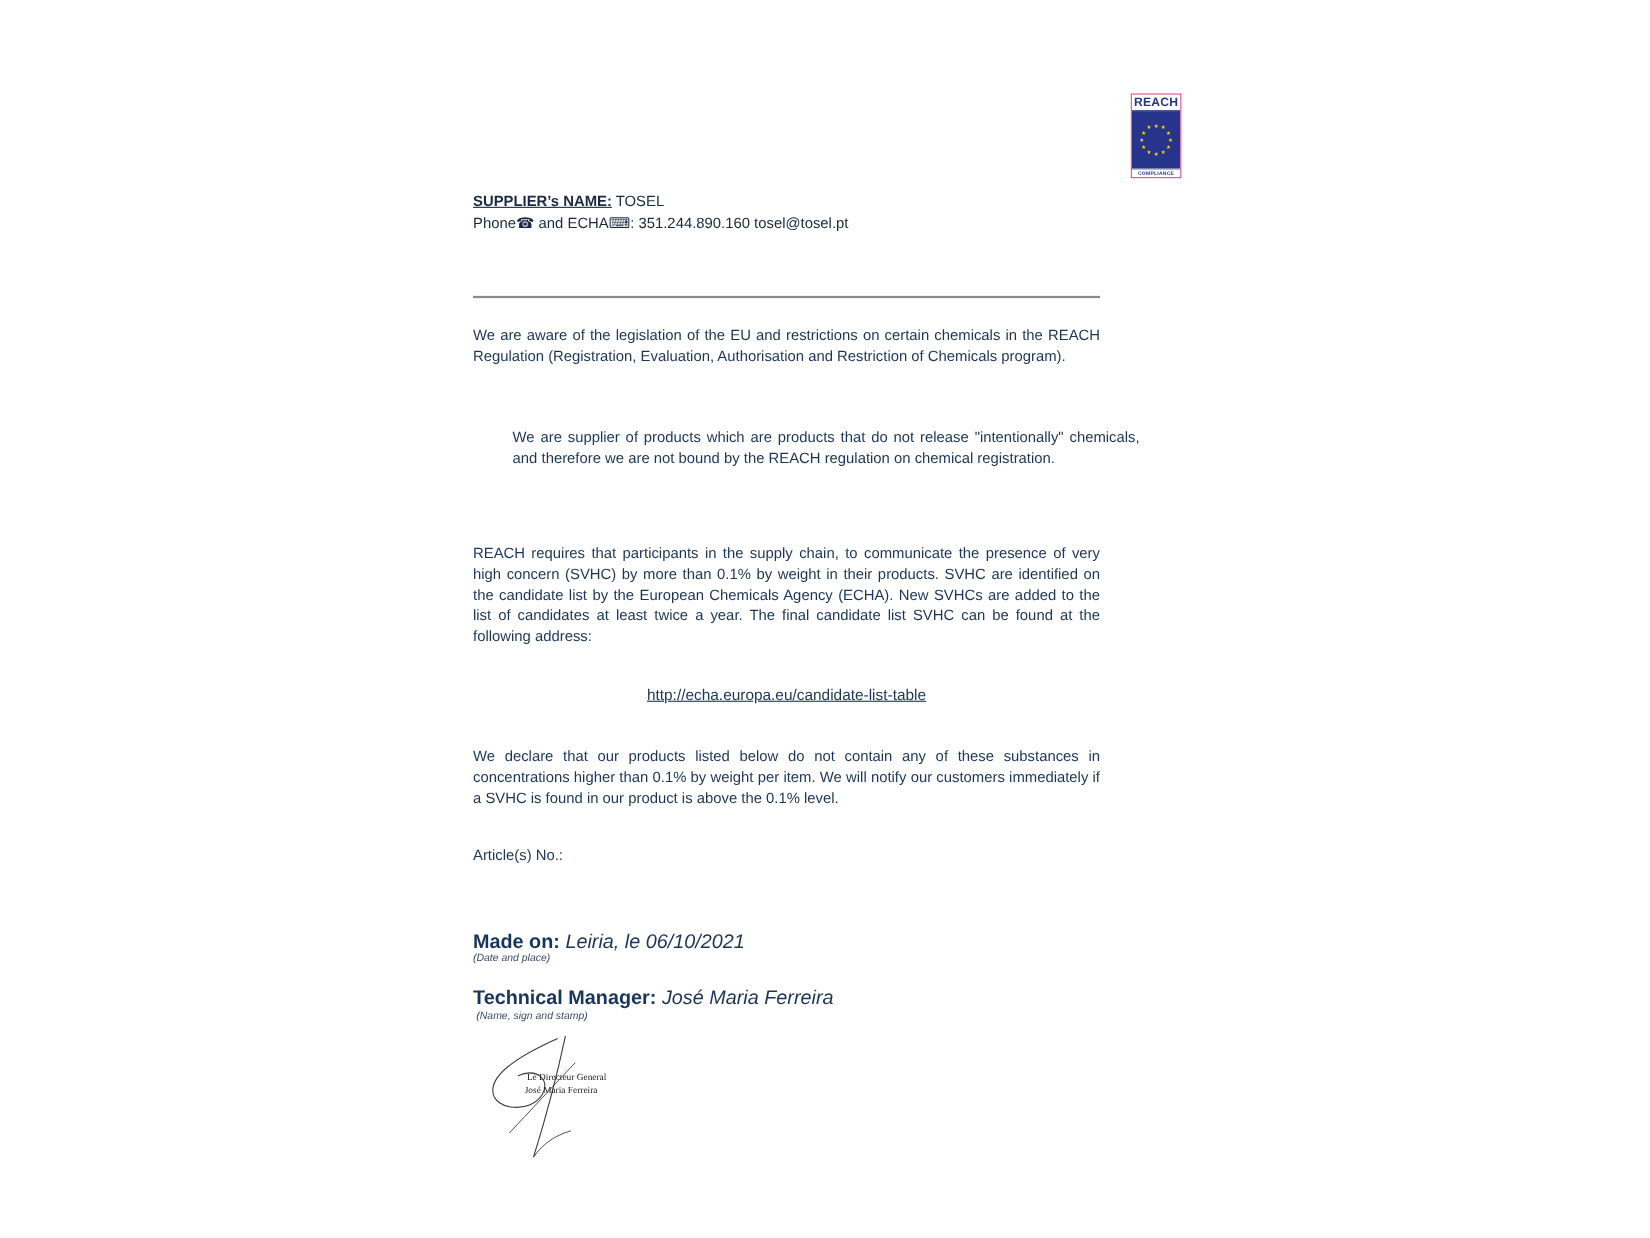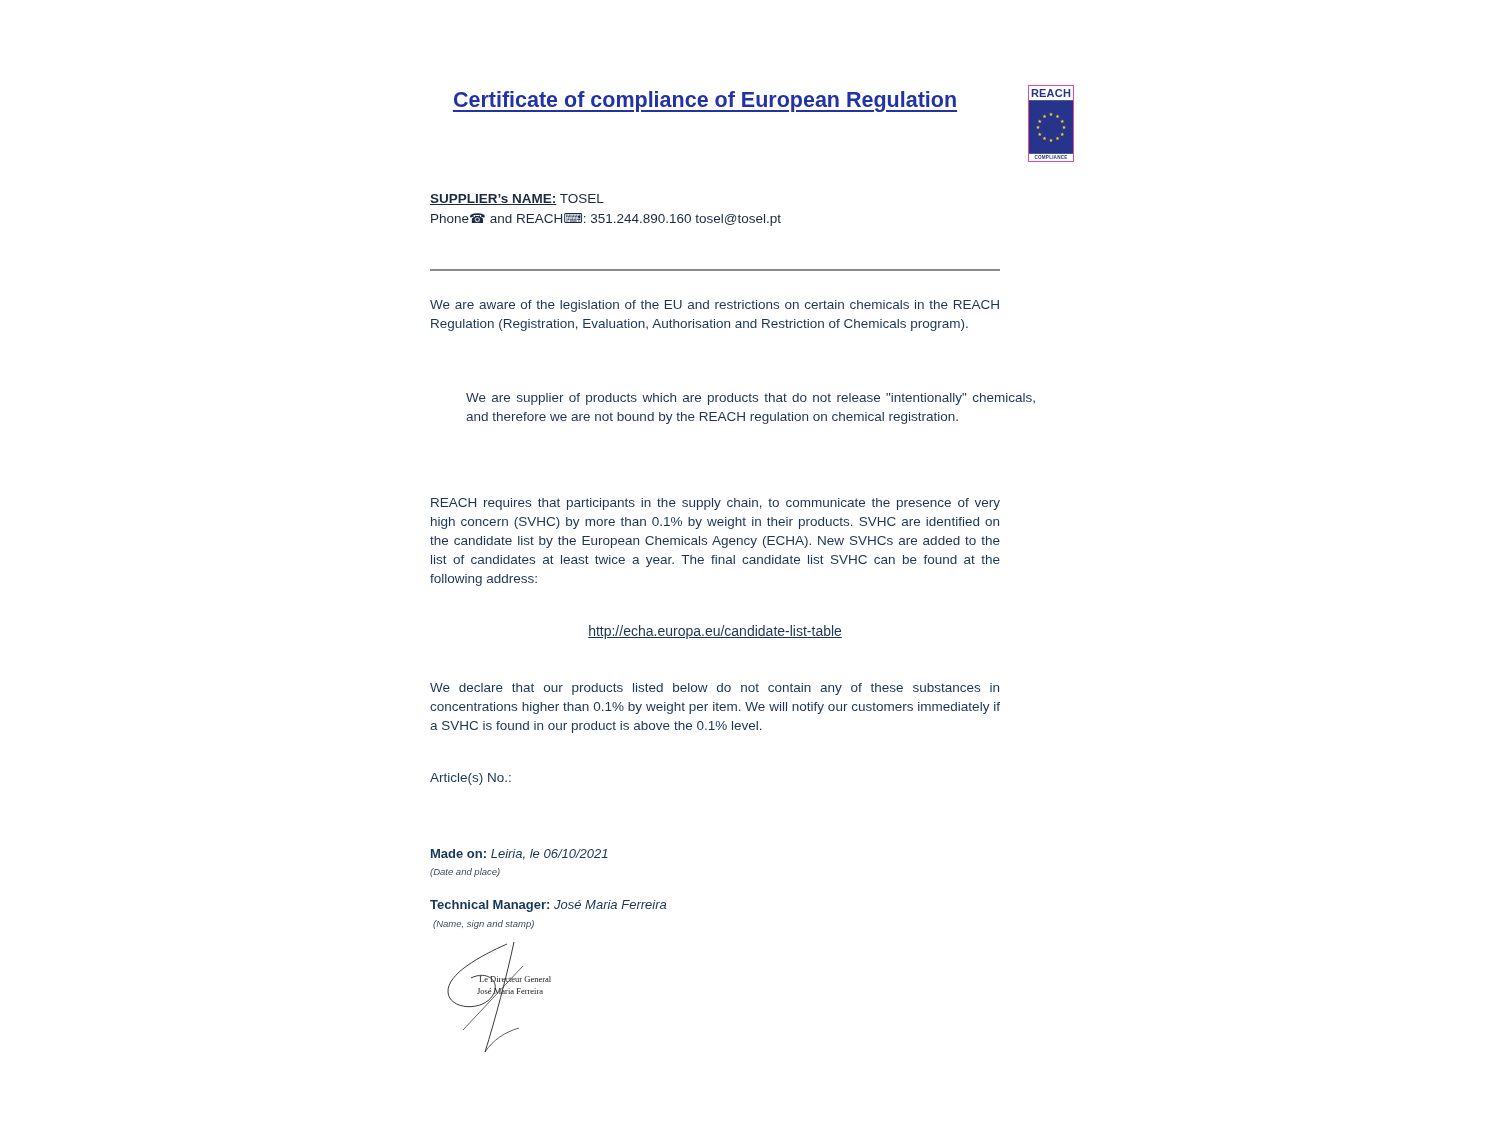--- a/index.html
+++ b/index.html
@@ -64,21 +64,21 @@
     font-size: 4.6px;
     color: #27348b;
     padding: 1px 0;
     border-top: 1px solid #4a5a8a;
     letter-spacing: 0.2px;
   }
 
   
   .supplier {
     position: absolute;
-    top: 104px;
+    top: 88px;
     left: 0;
     width: 570px;
     font-size: 13.5px;
     line-height: 20px;
     text-align: justify;
     color: #1b2a41;
   }
   .supplier .lbl-bold { font-weight: bold; text-decoration: underline; }
   .supplier .icon { font-size: 13.5px; }
 
@@ -125,21 +125,21 @@
     top: 685px;
     left: 0;
     font-size: 13.5px;
     color: #1c3557;
   }
 
   
   .footer-line {
     position: absolute;
     left: 0;
-    font-size: 13px;
+    font-size: 18px;
     color: #1c3557;
   }
   .footer-line .f-label { font-weight: bold; color: #17365d; }
   .footer-line .f-value { font-style: italic; }
   .made-on { top: 761px; }
   .made-on-note { top: 781px; }
   .manager { top: 812px; }
   .manager-note { top: 833px; }
   .small-note {
     position: absolute;
@@ -165,21 +165,20 @@
     fill: #1a1a1a;
   }
 </style>
 </head>
 <body>
 
 <div class="page">
   <div class="doc">
 
     <div class="title">
-      <div><span>Certificate of compliance of European Regulation</span></div>
     </div>
 
     <div class="reach-logo">
       <span class="top-label">REACH</span>
       <svg width="44" height="52" viewBox="0 0 44 52">
         <rect x="0" y="0" width="44" height="52" fill="#27348b"></rect>
         <g fill="#ffd617" font-size="5" text-anchor="middle" font-family="DejaVu Sans, sans-serif">
           <text x="22" y="15">★</text>
           <text x="28.5" y="16.7">★</text>
           <text x="33.3" y="21.5">★</text>
@@ -195,21 +194,21 @@
         </g>
       </svg>
       <span class="bottom-label">COMPLIANCE</span>
     </div>
 
     <div class="supplier">
       <div>
         <span class="lbl-bold">SUPPLIER’s NAME:</span><span> TOSEL</span>
       </div>
       <div>
-        <span>Phone</span><span class="icon">☎</span><span> and REACH</span><span class="icon">⌨</span><span>: 351.244.890.160 tosel@tosel.pt</span>
+        <span>Phone</span><span class="icon">☎</span><span> and ECHA</span><span class="icon">⌨</span><span>: 351.244.890.160 tosel@tosel.pt</span>
       </div>
     </div>
 
     <div class="divider"></div>
 
     <div class="para p1">We are aware of the legislation of the EU and restrictions on certain chemicals in the REACH Regulation (Registration, Evaluation, Authorisation and Restriction of Chemicals program).</div>
     <div class="para p2">We are supplier of products which are products that do not release "intentionally" chemicals, and therefore we are not bound by the REACH regulation on chemical registration.</div>
     <div class="para p3">REACH requires that participants in the supply chain, to communicate the presence of very high concern (SVHC) by more than 0.1% by weight in their products. SVHC are identified on the candidate list by the European Chemicals Agency (ECHA). New SVHCs are added to the list of candidates at least twice a year. The final candidate list SVHC can be found at the following address:</div>
 
     <div class="echa-link">

